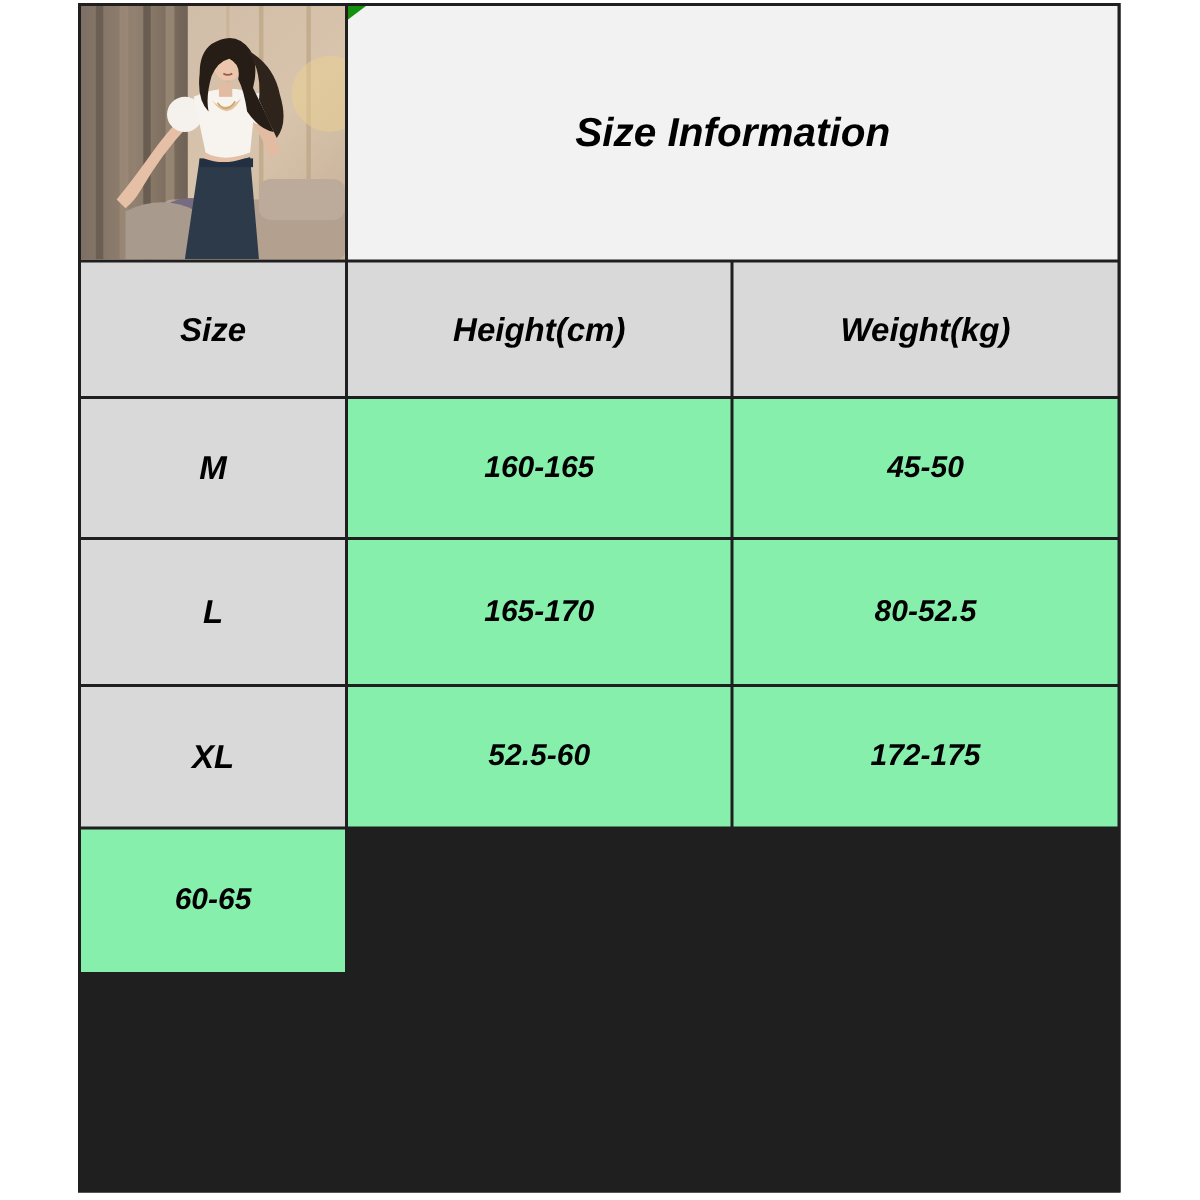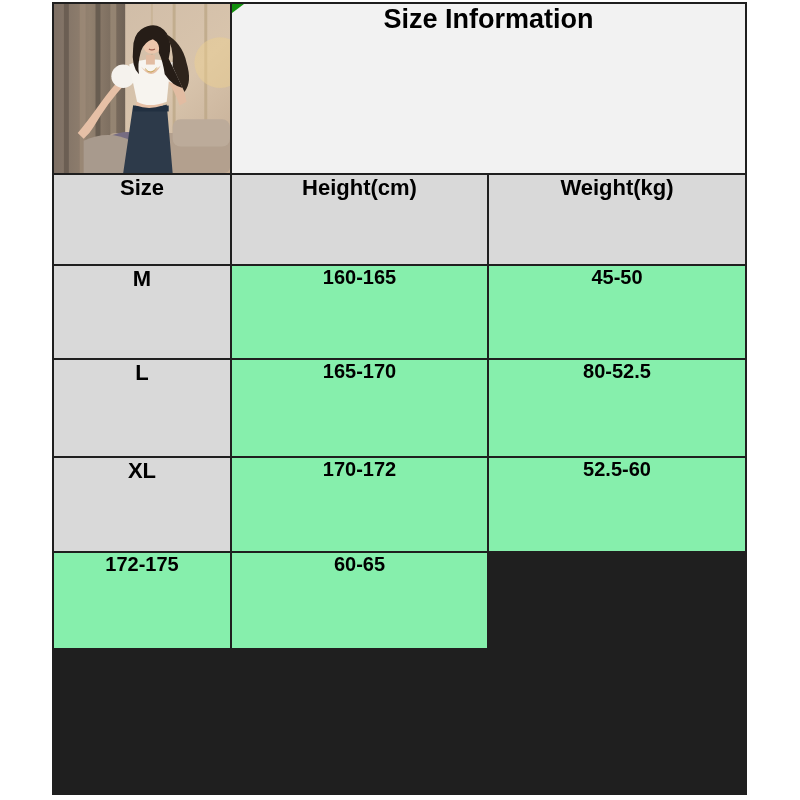--- a/index.html
+++ b/index.html
@@ -25,24 +25,25 @@
     width: 691px;              
     border: 2px solid #1f1f1f;
     background: #1f1f1f;       
     display: grid;
     grid-template-columns: 176px 255px 256px;
     grid-template-rows: 169px 89px 92px 96px 93px 95px 143px;
     gap: 2px;
   }
   .cell {
     display: flex;
-    align-items: flex-start;
+    align-items: center;
     justify-content: center;
     position: relative;
     overflow: hidden;
+    font-style: italic;
   }
   .photo-cell      { background: #c9b6a2; padding: 0; }
   .title-cell      { background: #f2f2f2; grid-column: 2 / 4; }
   .title-text      { font-size: 27px; font-weight: bold; letter-spacing: 0px; }
   .corner-marker {
     position: absolute;
     top: 0; left: 0;
     width: 0; height: 0;
     border-top: 9px solid #12900e;
     border-right: 12px solid transparent;
@@ -141,21 +142,20 @@
 
     <div class="cell size-cell">M</div>
     <div class="cell data-cell">160-165</div>
     <div class="cell data-cell">45-50</div>
 
     <div class="cell size-cell">L</div>
     <div class="cell data-cell">165-170</div>
     <div class="cell data-cell">80-52.5</div>
 
     <div class="cell size-cell">XL</div>
-    <div class="cell data-cell">170-172</div>
     <div class="cell data-cell">52.5-60</div>
 
     <div class="cell data-cell">172-175</div>
     <div class="cell data-cell">60-65</div>
 
 
   </div>
 </div>
 
 </body></html>

